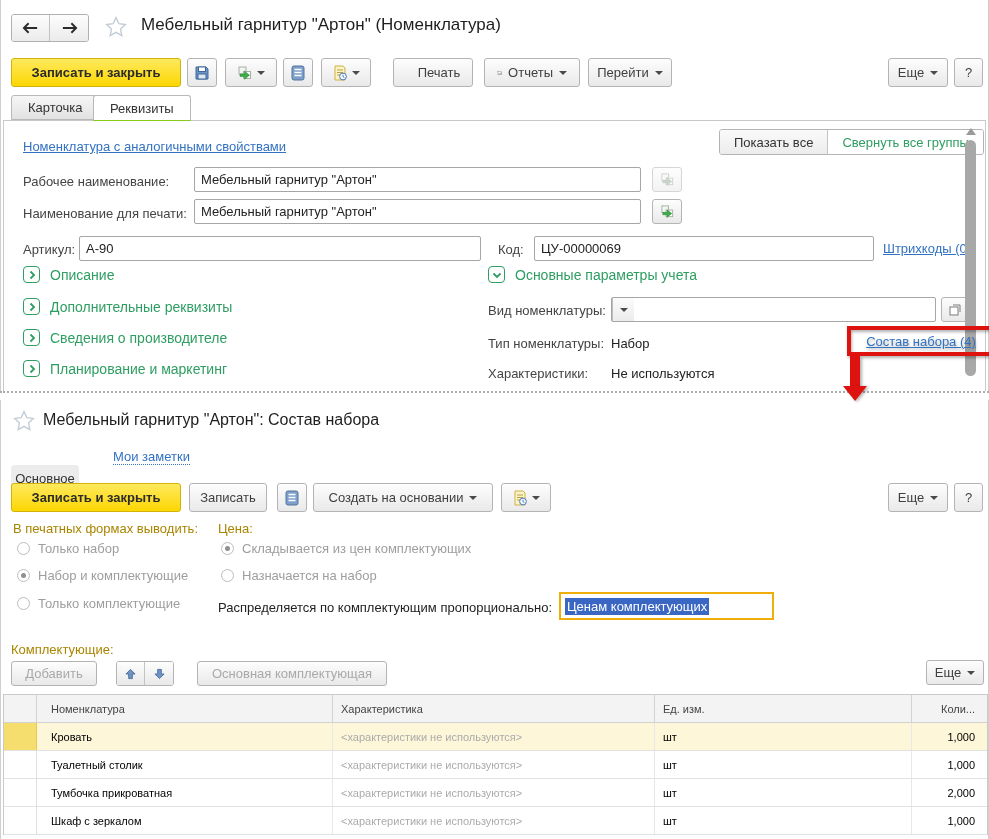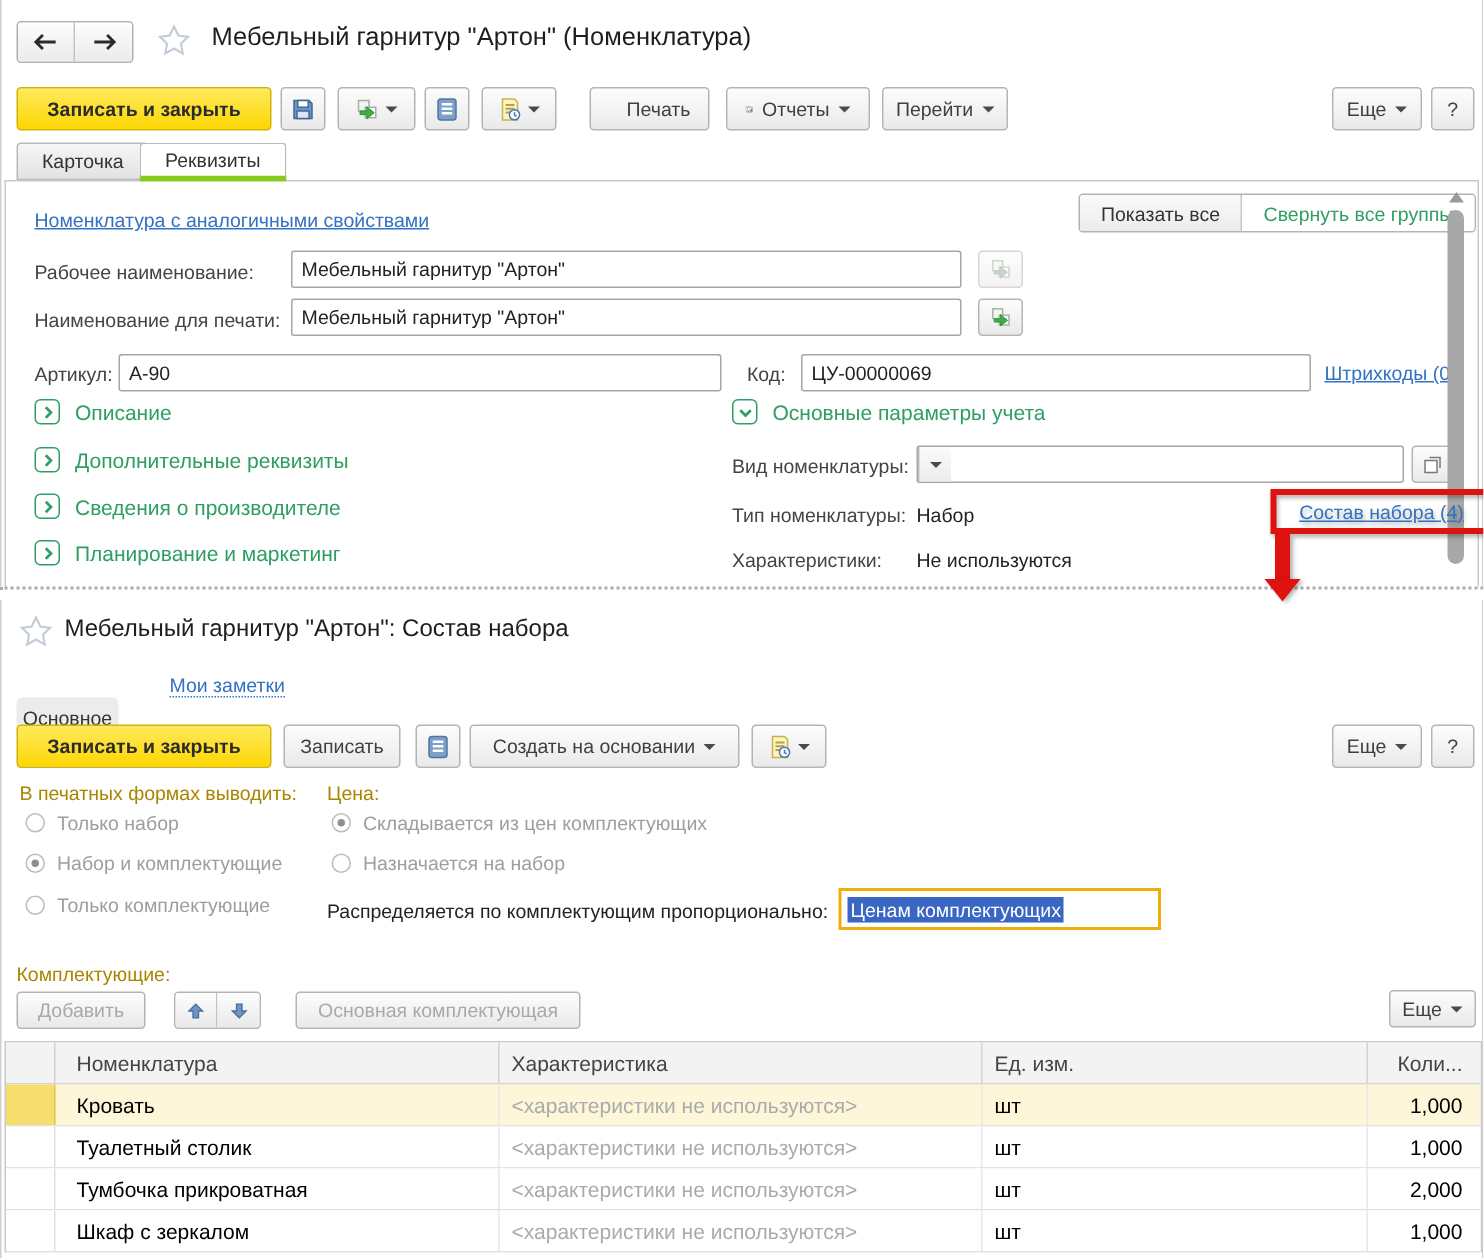--- a/index.html
+++ b/index.html
@@ -17,21 +17,21 @@
          background:linear-gradient(#fdfdfd,#e9e9e9); border:1px solid #b4b4b4; border-radius:3px;
          font-size:13px; color:#3f3f3f; height:29px; padding:0 12px; cursor:default; white-space:nowrap; }
   .btn.yellow { background:linear-gradient(#ffe95d,#fcd703); border-color:#d2b409; color:#2b2b2b; font-weight:bold; }
   .btn.small { height:25px; }
   .btn.disabled { color:#a9a9a9; }
   .caret { width:0; height:0; border-left:4px solid transparent; border-right:4px solid transparent; border-top:4px solid #4a4a4a; display:inline-block; }
 
   
   .tab { position:absolute; height:25px; display:flex; align-items:center; padding:0 16px; font-size:13px; color:#333;
          background:linear-gradient(#f6f6f6,#e2e2e2); border:1px solid #b9b9b9; border-radius:3px 3px 0 0;text-align:right; }
-  .tab.active { background:#fff; height:26px; z-index:6; border-bottom:4px solid #84cc16; }
+  .tab.active { background:#fff; height:26px; z-index:6; border-bottom:1px solid #84cc16; }
 
   .panel { position:absolute; left:2px; right:2px; border:1px solid #c9c9c9; border-bottom:none; background:#fff; }
 
   .link { color:#3272c2; text-decoration:underline; font-size:13px; cursor:pointer; white-space:nowrap; }
   .lbl { font-size:13px; color:#444; white-space:nowrap; }
   .goldlbl { font-size:13px; color:#a98500; white-space:nowrap; }
   .graylbl { font-size:13px; color:#9e9e9e; white-space:nowrap; }
 
   .ti { height:25px; border:1px solid #a6a6a6; border-radius:2px; font-size:13px; color:#222; padding:0 6px;
         font-family:"Liberation Sans","DejaVu Sans",sans-serif; background:#fff; }
@@ -58,21 +58,21 @@
   
   .radio-row { position:absolute; display:flex; align-items:center; gap:8px; }
   .radio { width:13px; height:13px; border-radius:50%; border:1px solid #bdbdbd; background:#fff; position:relative; flex:none; }
   .radio.sel::after { content:""; position:absolute; left:3px; top:3px; width:5px; height:5px; border-radius:50%; background:#8f8f8f; }
 
   
   .focus-input { position:absolute; border:2px solid #efae08; background:#fff; display:flex; align-items:center; padding:0 4px; }
   .focus-input .sel { background:#3a66c4; color:#fff; font-size:13px; padding:1px 2px; white-space:nowrap; }
 
   
-  .tbl { position:absolute; left:2px; width:985px; border:1px solid #c9c9c9; border-bottom:none; font-size:14px; }
+  .tbl { position:absolute; left:2px; width:985px; border:1px solid #c9c9c9; border-bottom:none; font-size:11px; }
   .trow { display:flex; height:28px; border-bottom:1px solid #e2e2e2; background:#fff; align-items:stretch; }
   .thead { height:28px; background:#f3f3f3; border-bottom:1px solid #d2d2d2; color:#444; }
   .tc { display:flex; align-items:center; padding:0 8px; overflow:hidden; white-space:nowrap; }
   .c-mark { width:33px; flex:none; border-right:1px solid #e0e0e0; }
   .thead .c-mark { border-right:1px solid #d2d2d2; }
   .c-name { width:296px; flex:none; padding-left:14px; border-right:1px solid #e8e8e8; }
   .thead .c-name { border-right:1px solid #d2d2d2; }
   .c-char { width:322px; flex:none; color:#ababab; border-right:1px solid #e8e8e8; }
   .thead .c-char { color:#444; border-right:1px solid #d2d2d2; }
   .c-unit { width:257px; flex:none; border-right:1px solid #e8e8e8; }

